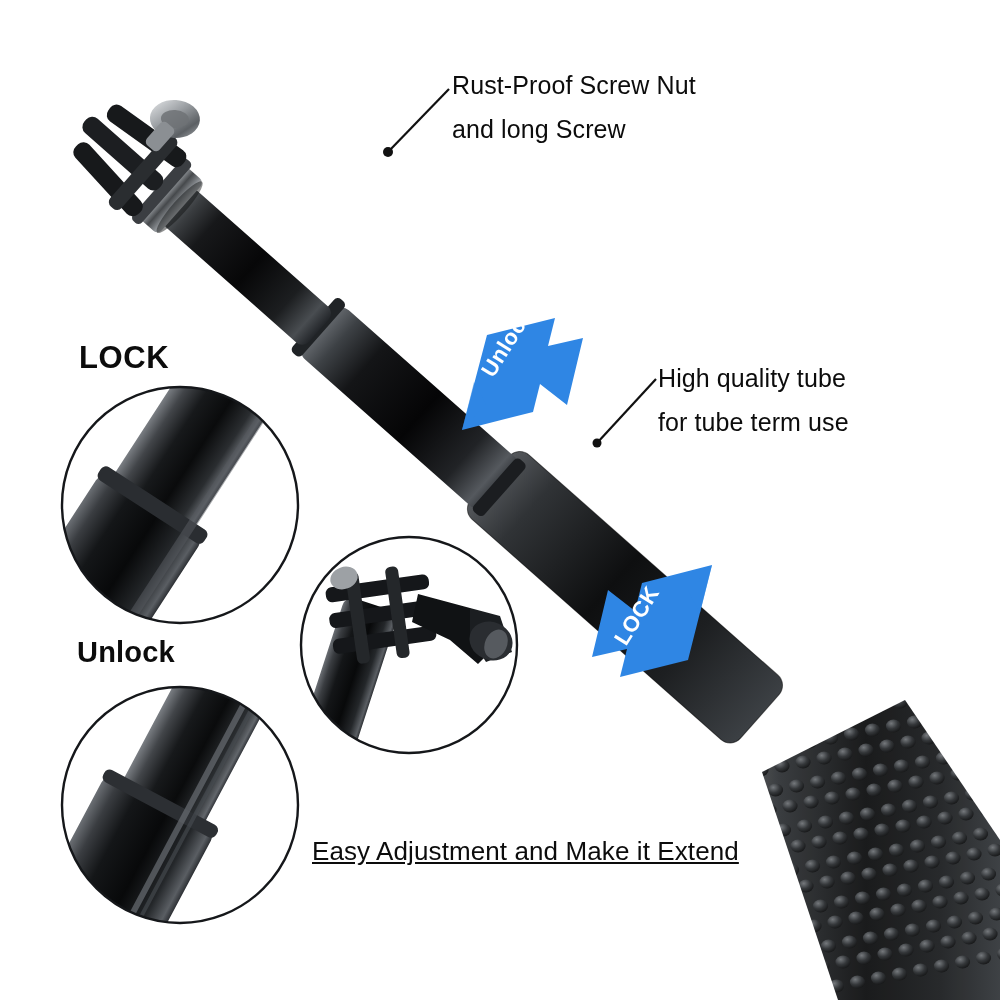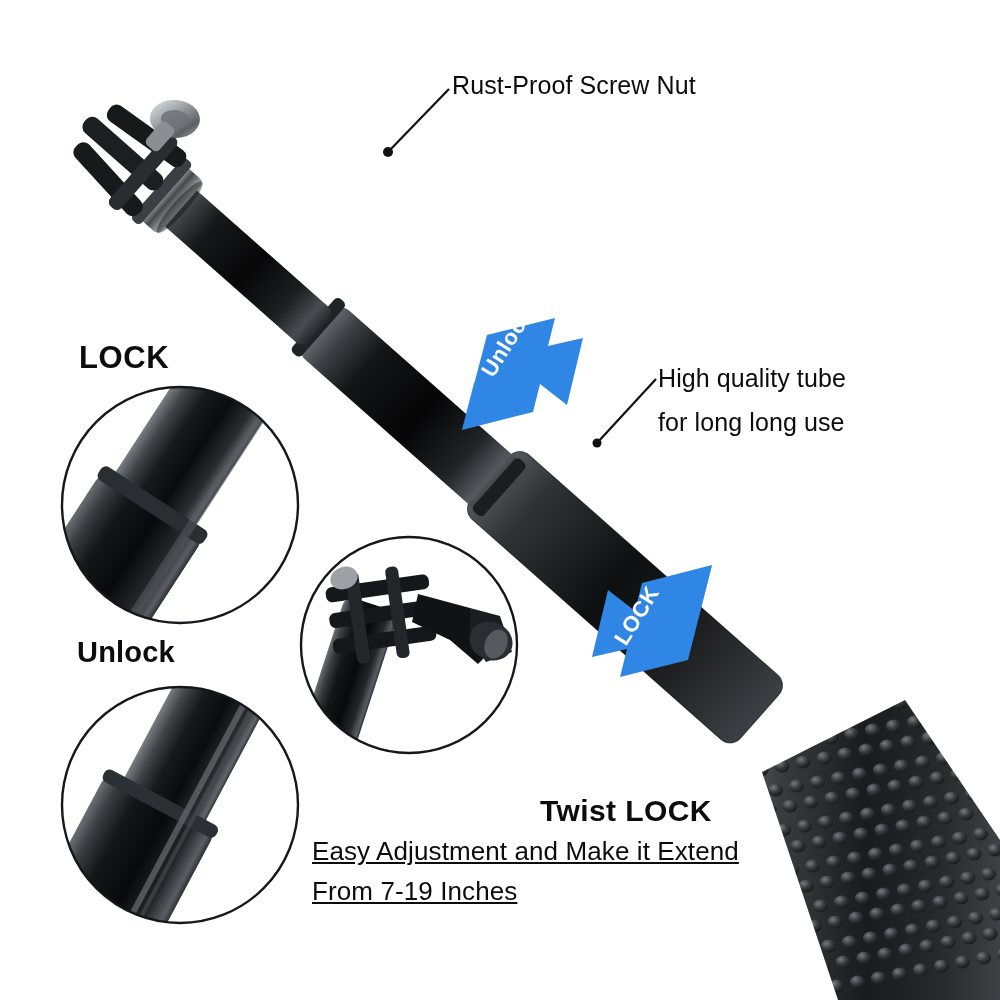--- a/index.html
+++ b/index.html
@@ -441,31 +441,30 @@
         <ellipse cx="496" cy="644" rx="11" ry="15" fill="#6a6e73" transform="rotate(24 496 644)" opacity=".7"></ellipse>
 
         <ellipse cx="344" cy="578" rx="14" ry="11" fill="#9da1a5" transform="rotate(-20 344 578)"></ellipse>
       </g>
       <circle cx="409" cy="645" r="108" fill="none" stroke="#15171a" stroke-width="2.4"></circle>
     </g>
 
   </svg>
 
   <div class="txt t-callout" style="left:452px;top:73px;">Rust-Proof Screw Nut</div>
+  <div class="txt t-callout" style="left:452px;top:117px;">and long Screw</div>
 
   <div class="txt t-callout" style="left:658px;top:366px;text-align:center;">High quality tube</div>
-  <div class="txt t-callout" style="left:658px;top:410px;">for long long use</div>
+  <div class="txt t-callout" style="left:658px;top:410px;">for tube term use</div>
 
   <div class="txt t-lockbig" style="left:79px;top:342px;">LOCK</div>
 
   <div class="txt t-unlockbig" style="left:77px;top:638px;">Unlock</div>
 
-  <div class="txt t-twist" style="left:540px;top:796px;">Twist LOCK</div>
   <div class="txt t-cap" style="left:312px;top:838px;">Easy Adjustment and Make it Extend</div>
-  <div class="txt t-cap" style="left:312px;top:878px;">From 7-19 Inches</div>
 
   <div class="txt" style="left:487px;top:364px;font-size:22px;font-weight:bold;color:#ffffff;
               transform:rotate(-58deg);transform-origin:0 50%;letter-spacing:.5px;">Unlock</div>
 
   <div class="txt" style="left:620px;top:632px;font-size:22px;font-weight:bold;color:#ffffff;
               transform:rotate(-58deg);transform-origin:0 50%;letter-spacing:.5px;">LOCK</div>
 
 </div>
 
 </body></html>

